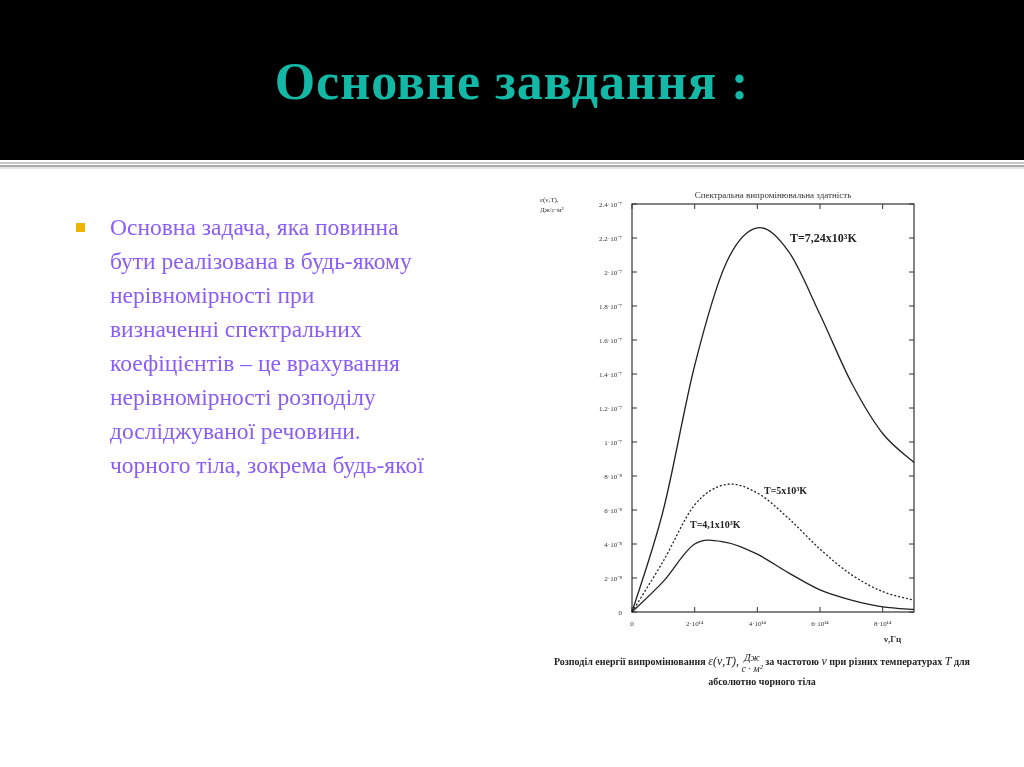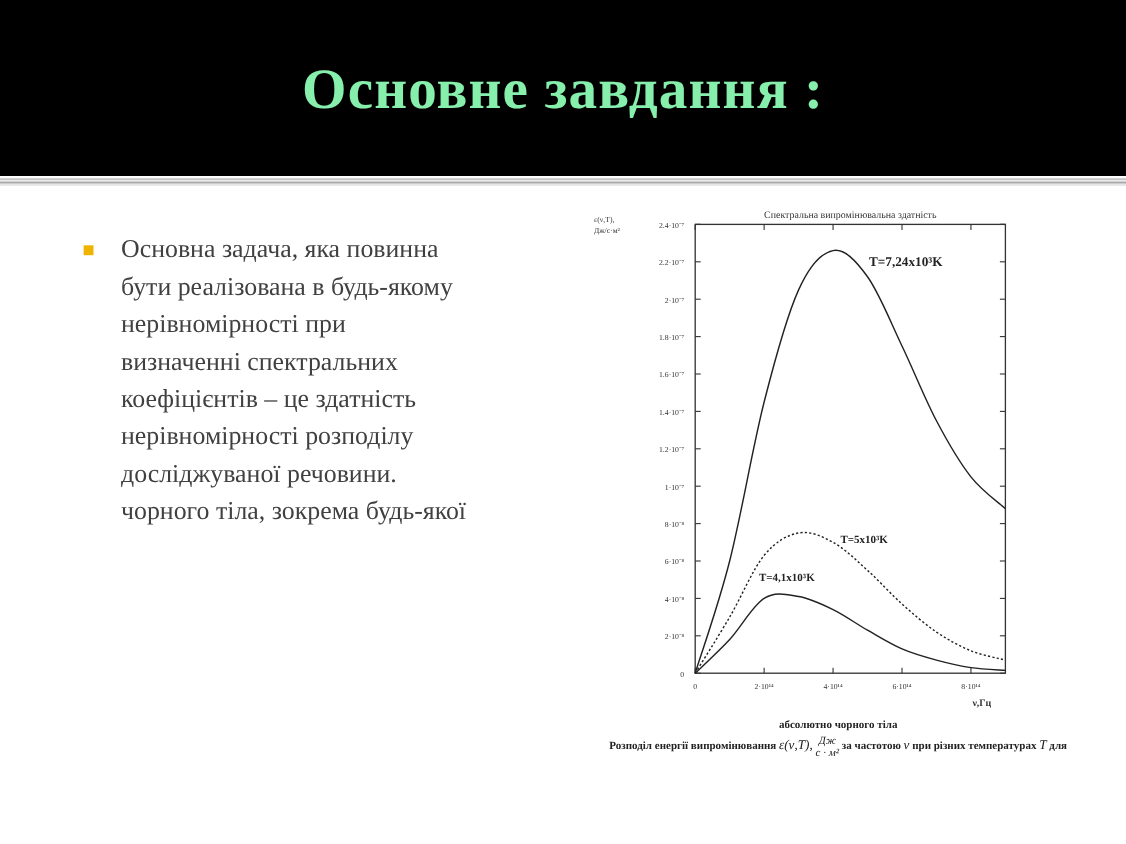--- a/index.html
+++ b/index.html
@@ -1,23 +1,23 @@
 <!DOCTYPE html>
 <html><head>
 <meta charset="utf-8">
 <style>
   html, body { margin: 0; padding: 0; }
   body { width: 1024px; height: 767px; background: #ffffff; position: relative; overflow: hidden; font-family: "Liberation Serif", serif; }
   .header { position: absolute; left: 0; top: 0; width: 1024px; height: 160px; background: #000000; }
-  .title { position: absolute; left: 0; top: 52px; width: 1024px; text-align: center; font-family: "Liberation Serif", serif; font-weight: bold; font-size: 52px; letter-spacing: 1px; color: #86efac; }
+  .title { position: absolute; left: 0; top: 52px; width: 1024px; text-align: center; font-family: "Liberation Serif", serif; font-weight: bold; font-size: 52px; letter-spacing: 1px; color: #14b8a6; }
   .sep1 { position: absolute; left: 0; top: 162px; width: 1024px; height: 2px; background: #c8c8c8; }
   .sep2 { position: absolute; left: 0; top: 165px; width: 1024px; height: 2px; background: #a9a9a9; }
   .sep3 { position: absolute; left: 0; top: 167px; width: 1024px; height: 2px; background: #e6e6e6; }
   .bullet { position: absolute; left: 76px; top: 223px; width: 9px; height: 9px; background: #f0b400; }
-  .body-text { position: absolute; left: 110px; top: 210px; width: 400px; font-family: "Liberation Serif", serif; font-size: 23.5px; line-height: 34px; color: #404040; }
+  .body-text { position: absolute; left: 110px; top: 210px; width: 400px; font-family: "Liberation Serif", serif; font-size: 23.5px; line-height: 34px; color: #8b5cf6; }
   .body-text .line { display: block; white-space: nowrap; }
   .chart { position: absolute; left: 510px; top: 180px; width: 514px; height: 520px; }
   .chart svg { position: absolute; left: 0; top: 0; }
   .caption { position: absolute; left: 512px; top: 652px; width: 500px; text-align: center; font-family: "Liberation Serif", serif; font-size: 10px; color: #222; line-height: 16px; }
   .caption .math { font-style: italic; font-size: 12px; }
 </style>
 </head>
 <body>
 
 <div class="header">
@@ -26,21 +26,21 @@
 <div class="sep1"></div>
 <div class="sep2"></div>
 <div class="sep3"></div>
 
 <div class="bullet"></div>
 <div class="body-text">
   <span class="line">Основна задача, яка повинна</span>
   <span class="line">бути реалізована в будь-якому</span>
   <span class="line">нерівномірності при</span>
   <span class="line">визначенні спектральних</span>
-  <span class="line">коефіцієнтів – це здатність</span>
+  <span class="line">коефіцієнтів – це врахування</span>
   <span class="line">нерівномірності розподілу</span>
   <span class="line">досліджуваної речовини.</span>
   <span class="line">чорного тіла, зокрема будь-якої</span>
 </div>
 
 <div class="chart">
   <svg id="chart-svg" width="514" height="470" viewBox="0 0 514 470">
       <rect x="122" y="24" width="282" height="408" fill="none" stroke="#333" stroke-width="1.2"></rect>
       <text x="263" y="18" text-anchor="middle" font-size="9" fill="#333" font-family="Liberation Serif, serif">Спектральна випромінювальна здатність</text>
       <line x1="122" y1="432" x2="127" y2="432" stroke="#333"></line>
@@ -103,27 +103,27 @@
       <path d="M122,432 C127.22222222222223,415 142.8888888888889,371.0833333333333 153.33333333333334,330 C163.77777777777777,288.9166666666667 174.22222222222223,226.58333333333337 184.66666666666666,185.50000000000003 C195.1111111111111,144.41666666666669 205.55555555555554,106.44999999999996 216,83.49999999999994 C226.44444444444446,60.549999999999926 236.88888888888886,49.78333333333328 247.33333333333331,47.799999999999955 C257.77777777777777,45.81666666666663 268.22222222222223,57.14999999999997 278.6666666666667,71.59999999999997 C289.11111111111114,86.04999999999997 299.55555555555554,112.68333333333328 310,134.49999999999994 C320.44444444444446,156.3166666666666 330.8888888888889,182.6666666666666 341.33333333333337,202.49999999999994 C351.7777777777778,222.3333333333333 362.2222222222222,240.1833333333333 372.66666666666663,253.49999999999997 C383.1111111111111,266.81666666666666 398.77777777777777,277.5833333333333 404,282.4" fill="none" stroke="#222" stroke-width="1.3"></path>
       <path d="M122,432 C127.22222222222223,423.5 142.8888888888889,398.85 153.33333333333334,381 C163.77777777777777,363.15 174.22222222222223,337.65 184.66666666666666,324.9 C195.1111111111111,312.15 205.55555555555554,306.48333333333335 216,304.5 C226.44444444444446,302.51666666666665 236.88888888888886,307.3333333333333 247.33333333333331,313 C257.77777777777777,318.6666666666667 268.22222222222223,329.15 278.6666666666667,338.5 C289.11111111111114,347.85 299.55555555555554,359.75 310,369.1 C320.44444444444446,378.45000000000005 330.8888888888889,387.5166666666667 341.33333333333337,394.6 C351.7777777777778,401.68333333333334 362.2222222222222,407.35 372.66666666666663,411.6 C383.1111111111111,415.85 398.77777777777777,418.68333333333334 404,420.1" fill="none" stroke="#222" stroke-width="1.3" stroke-dasharray="2,2"></path>
       <path d="M122,432 C127.22222222222223,426.9 142.8888888888889,412.7333333333333 153.33333333333334,401.4 C163.77777777777777,390.06666666666666 174.22222222222223,370.51666666666665 184.66666666666666,364 C195.1111111111111,357.48333333333335 205.55555555555554,360.59999999999997 216,362.29999999999995 C226.44444444444446,363.99999999999994 236.88888888888886,369.09999999999997 247.33333333333331,374.2 C257.77777777777777,379.3 268.22222222222223,386.95 278.6666666666667,392.9 C289.11111111111114,398.84999999999997 299.55555555555554,405.3666666666666 310,409.9 C320.44444444444446,414.43333333333334 330.8888888888889,417.2666666666667 341.33333333333337,420.1 C351.7777777777778,422.93333333333334 362.2222222222222,425.34166666666664 372.66666666666663,426.9 C383.1111111111111,428.4583333333333 398.77777777777777,429.025 404,429.45" fill="none" stroke="#222" stroke-width="1.3"></path>
       <text x="280" y="62" font-size="12" font-weight="bold" fill="#222" font-family="Liberation Serif, serif">T=7,24x10³K</text>
       <text x="254" y="314" font-size="10" font-weight="bold" fill="#222" font-family="Liberation Serif, serif">T=5x10³K</text>
       <text x="180" y="348" font-size="10" font-weight="bold" fill="#222" font-family="Liberation Serif, serif">T=4,1x10³K</text>
     </svg>
 </div>
 
 <div class="caption">
-  <div><b>абсолютно чорного тіла</b></div>
   <div>
     <b>Розподіл енергії випромінювання</b>
     <span class="math">ε(ν,T),</span>
     <span style="display:inline-block; vertical-align:middle; text-align:center; font-style:italic; font-size:10px; line-height:11px;">
       <span style="display:block;">Дж</span>
       <span style="display:block;">с · м²</span>
     </span>
     <b>за частотою</b>
     <span class="math">ν</span>
     <b>при різних температурах</b>
     <span class="math">T</span>
     <b>для</b>
   </div>
+  <div><b>абсолютно чорного тіла</b></div>
 </div>
 
 </body></html>

